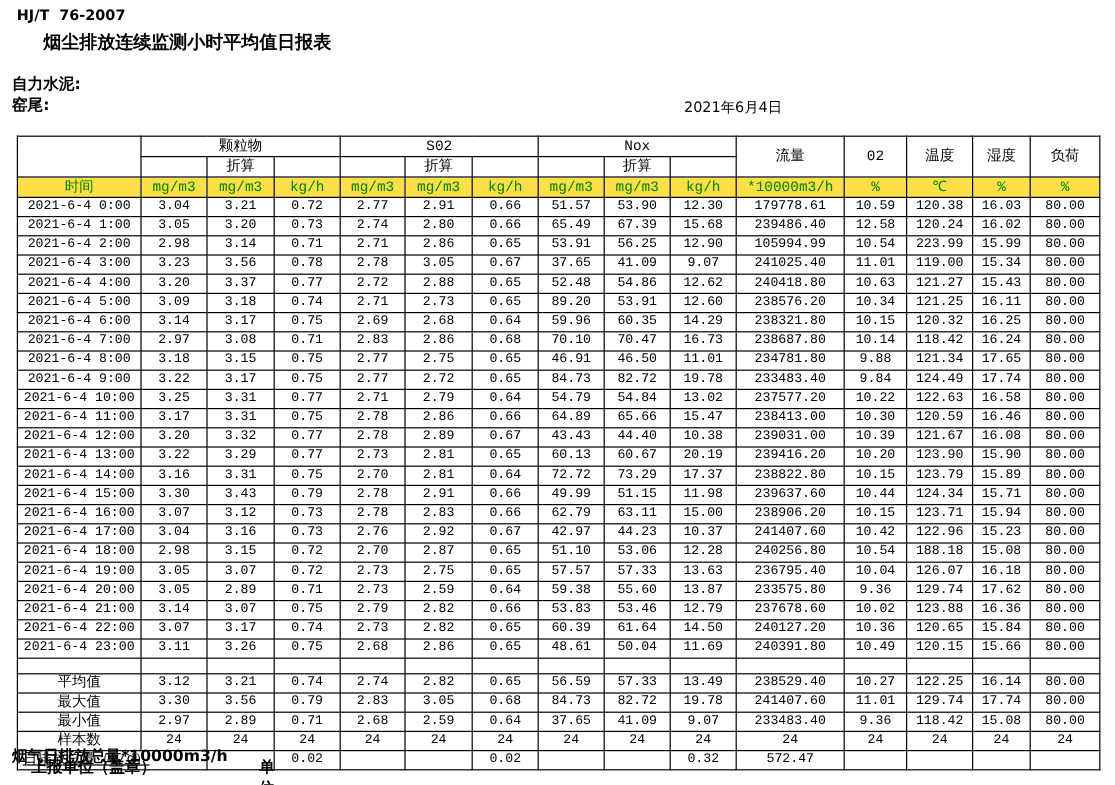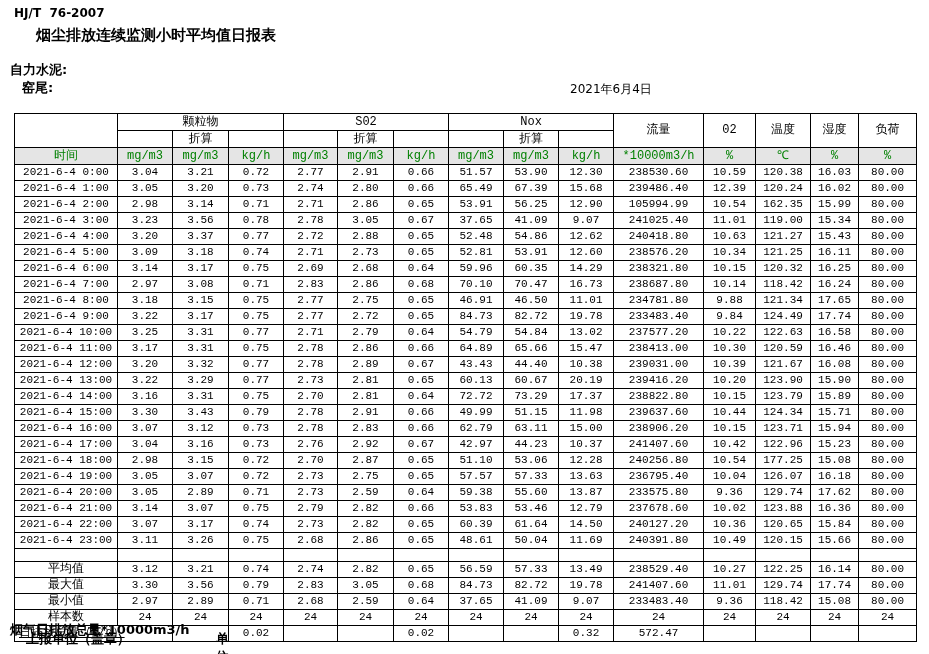--- a/index.html
+++ b/index.html
@@ -1,26 +1,26 @@
 <!DOCTYPE html>
 <html><head>
 <meta charset="utf-8">
 <style>
   html,body{margin:0;padding:0;background:#fff;}
   body{width:929px;height:654px;position:relative;font-family:"DejaVu Sans",sans-serif;color:#000;}
   .std{position:absolute;top:6px;left:14px;font-weight:bold;font-size:12px;white-space:pre;}
   .title{position:absolute;top:26px;left:12px;width:652px;text-align:left;font-weight:bold;font-size:15px;margin-left:24px;}
   .company{position:absolute;top:61px;left:10px;font-weight:bold;font-size:13px;}
-  .loc{position:absolute;top:79px;left:22px;font-weight:bold;font-size:13px;}
+  .loc{position:absolute;top:79px;left:10px;font-weight:bold;font-size:13px;}
   .date{position:absolute;top:81px;left:570px;font-size:12px;}
   table{position:absolute;top:113px;left:14px;width:902px;border-collapse:collapse;table-layout:fixed;
         font-family:"Liberation Mono","DejaVu Sans Mono",monospace;font-size:11px;border-radius:13px;}
   td{border:1px solid #000;padding:0;text-align:center;height:15px;line-height:13px;overflow:hidden;white-space:nowrap;}
   thead td{height:16px;font-size:12px;}
-  tr.green td{background:#e5e5e5;color:#008000;}
+  tr.green td{background:#fde047;color:#008000;}
   tbody td{color:#000;}
   td.lbl{font-size:12px;}
   tr.spacer td{height:12px;}
   td.total-label{text-align:left;padding-left:4px;font-size:12px;}
   td.total-label span{text-decoration:underline;}
   .foot1{position:absolute;top:621px;left:10px;font-weight:bold;font-size:13px;}
   .foot2{position:absolute;top:630px;left:26px;font-weight:bold;font-size:13px;}
   .foot2 .unit2{position:absolute;left:190px;top:0;}
 </style>
 </head>
@@ -96,57 +96,57 @@
         <td>2021-6-4 0:00</td>
         <td>3.04</td>
         <td>3.21</td>
         <td>0.72</td>
         <td>2.77</td>
         <td>2.91</td>
         <td>0.66</td>
         <td>51.57</td>
         <td>53.90</td>
         <td>12.30</td>
-        <td>238530.60</td>
+        <td>179778.61</td>
         <td>10.59</td>
         <td>120.38</td>
         <td>16.03</td>
         <td>80.00</td>
       </tr>
       <tr>
         <td>2021-6-4 1:00</td>
         <td>3.05</td>
         <td>3.20</td>
         <td>0.73</td>
         <td>2.74</td>
         <td>2.80</td>
         <td>0.66</td>
         <td>65.49</td>
         <td>67.39</td>
         <td>15.68</td>
         <td>239486.40</td>
-        <td>12.39</td>
+        <td>12.58</td>
         <td>120.24</td>
         <td>16.02</td>
         <td>80.00</td>
       </tr>
       <tr>
         <td>2021-6-4 2:00</td>
         <td>2.98</td>
         <td>3.14</td>
         <td>0.71</td>
         <td>2.71</td>
         <td>2.86</td>
         <td>0.65</td>
         <td>53.91</td>
         <td>56.25</td>
         <td>12.90</td>
         <td>105994.99</td>
         <td>10.54</td>
-        <td>162.35</td>
+        <td>223.99</td>
         <td>15.99</td>
         <td>80.00</td>
       </tr>
       <tr>
         <td>2021-6-4 3:00</td>
         <td>3.23</td>
         <td>3.56</td>
         <td>0.78</td>
         <td>2.78</td>
         <td>3.05</td>
@@ -178,21 +178,21 @@
         <td>80.00</td>
       </tr>
       <tr>
         <td>2021-6-4 5:00</td>
         <td>3.09</td>
         <td>3.18</td>
         <td>0.74</td>
         <td>2.71</td>
         <td>2.73</td>
         <td>0.65</td>
-        <td>52.81</td>
+        <td>89.20</td>
         <td>53.91</td>
         <td>12.60</td>
         <td>238576.20</td>
         <td>10.34</td>
         <td>121.25</td>
         <td>16.11</td>
         <td>80.00</td>
       </tr>
       <tr>
         <td>2021-6-4 6:00</td>
@@ -404,21 +404,21 @@
         <td>3.15</td>
         <td>0.72</td>
         <td>2.70</td>
         <td>2.87</td>
         <td>0.65</td>
         <td>51.10</td>
         <td>53.06</td>
         <td>12.28</td>
         <td>240256.80</td>
         <td>10.54</td>
-        <td>177.25</td>
+        <td>188.18</td>
         <td>15.08</td>
         <td>80.00</td>
       </tr>
       <tr>
         <td>2021-6-4 19:00</td>
         <td>3.05</td>
         <td>3.07</td>
         <td>0.72</td>
         <td>2.73</td>
         <td>2.75</td>

